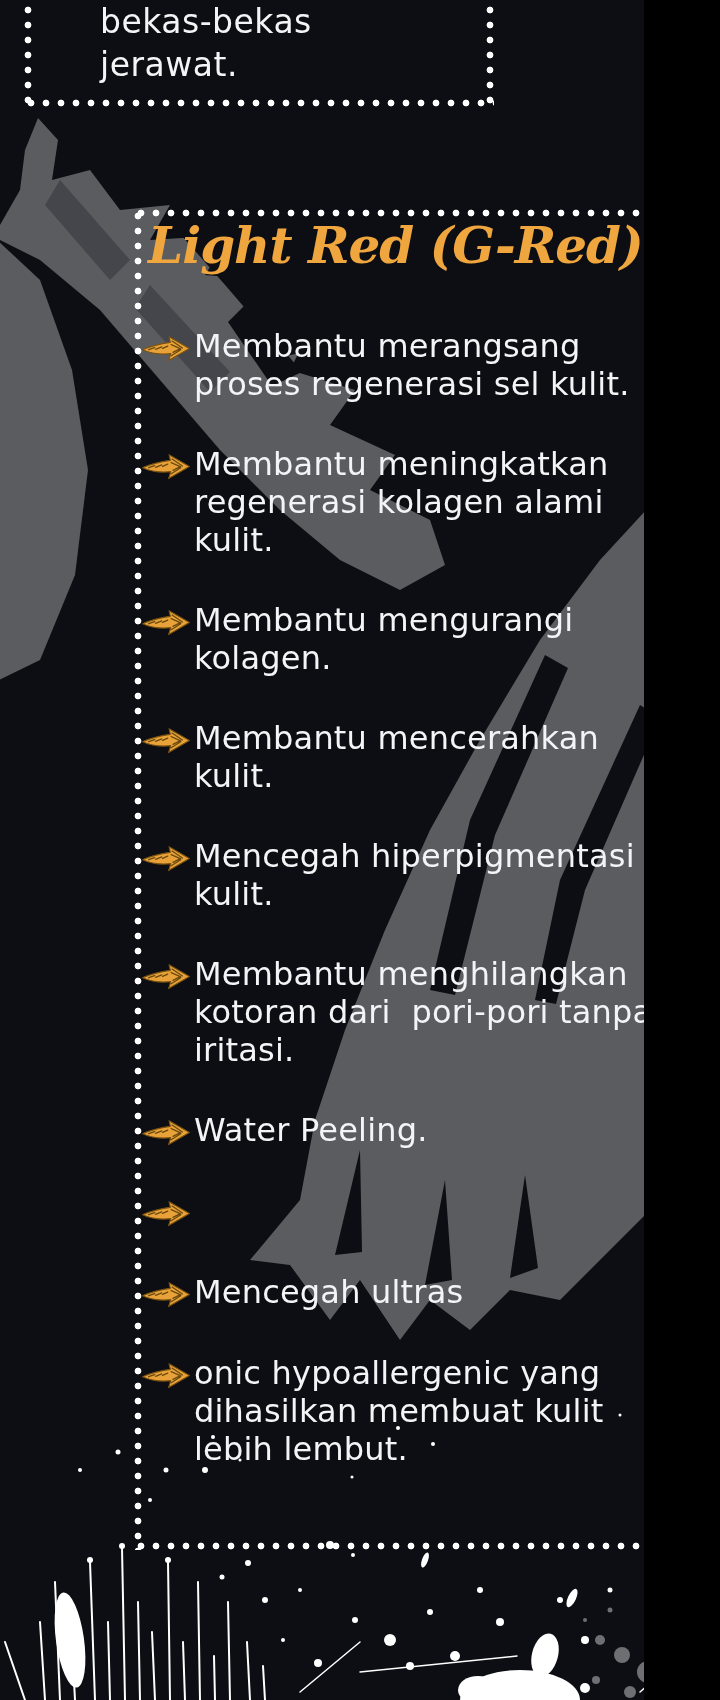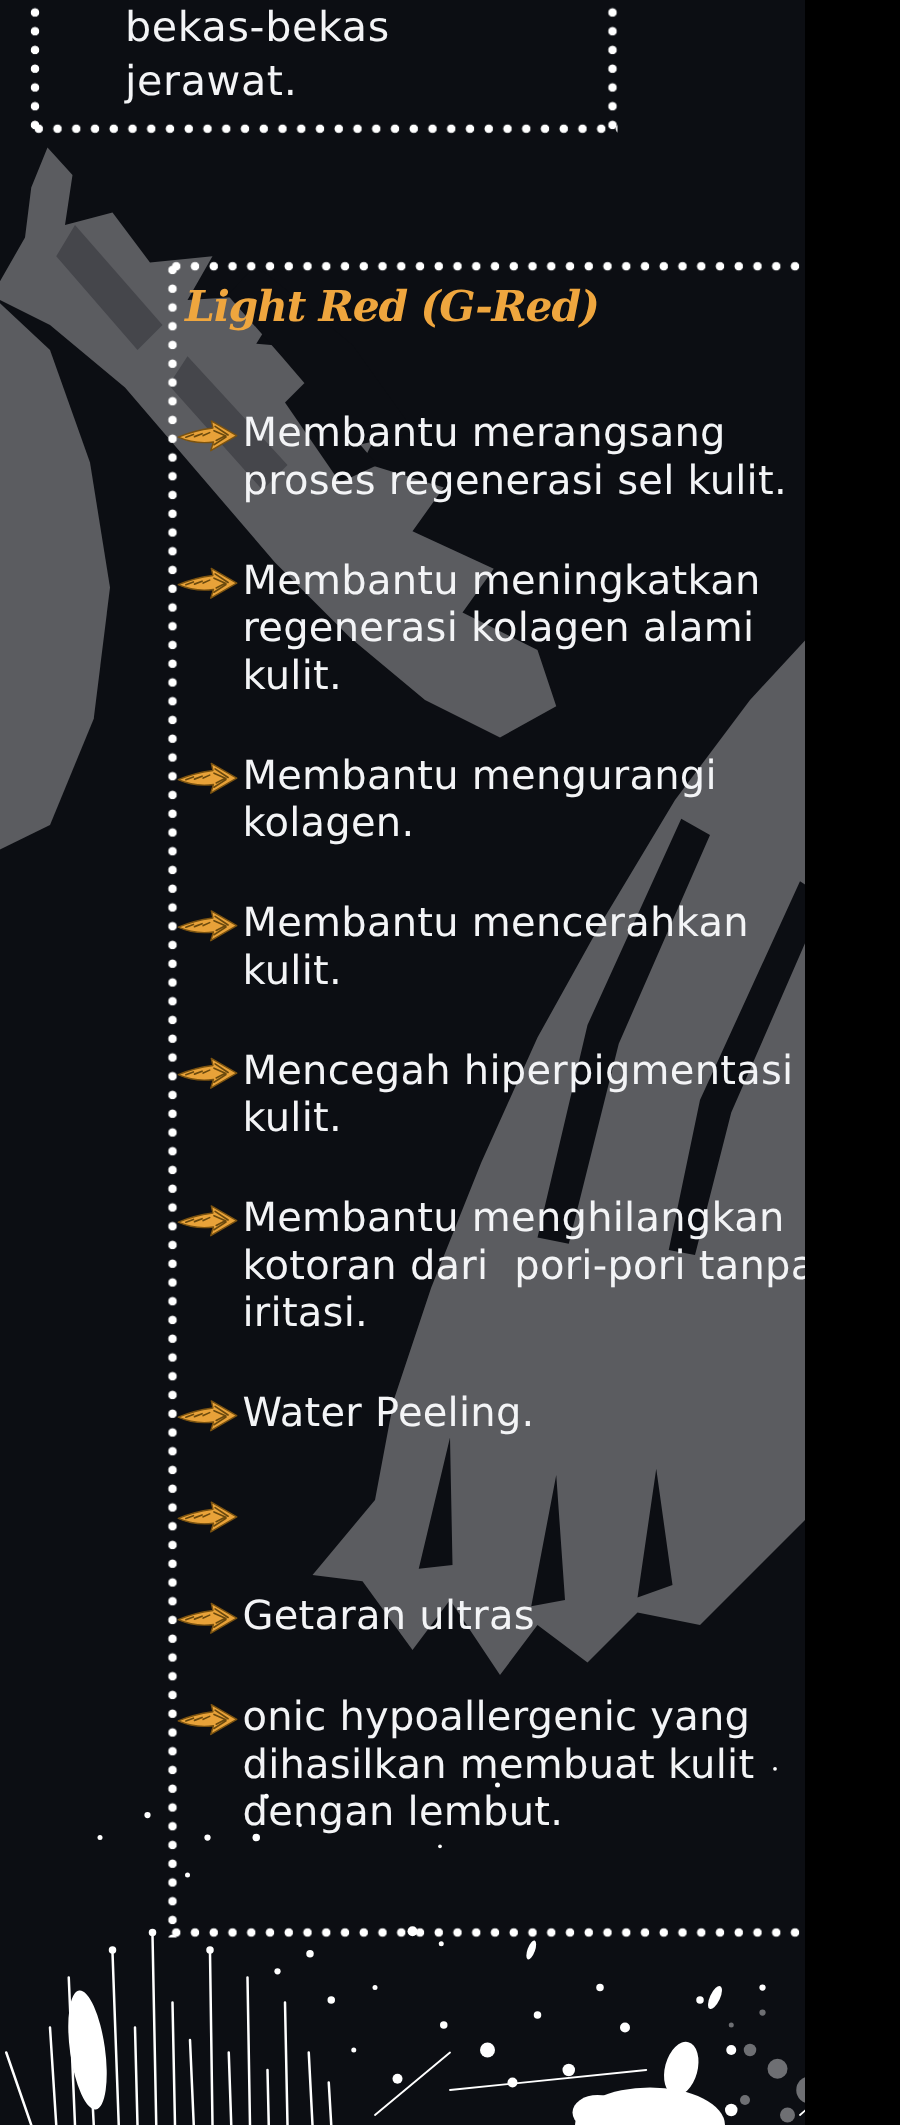--- a/index.html
+++ b/index.html
@@ -29,21 +29,21 @@
   }
 
   .mainbox{position:absolute;left:134px;top:209px;width:566px;height:1341px;z-index:3;}
   .mainbox .bl{left:0;top:0;bottom:0;}
   .mainbox .br{right:0;top:0;bottom:0;}
   .mainbox .bt{left:0;right:0;top:0;}
   .mainbox .bb{left:0;right:0;bottom:0;}
   .title{
     position:absolute;left:14px;top:6px;margin:0;
     font-family:"DejaVu Serif",serif;font-style:italic;font-weight:bold;
-    font-size:34px;line-height:62px;color:#EFA63E;white-space:pre;letter-spacing:-1px;
+    font-size:50px;line-height:62px;color:#EFA63E;white-space:pre;letter-spacing:-1px;
   }
   .list{position:absolute;left:6px;top:118px;width:548px;list-style:none;margin:0;padding:0;}
   .list li{display:flex;align-items:flex-start;margin:0 0 42px 0;}
   .arrow{width:52px;height:36px;flex:none;margin:3px 2px 0 0;}
   .btext{
     margin:0;font-size:32px;line-height:38px;color:#F3F4F6;
     white-space:pre;letter-spacing:.2px;
   }
 </style>
 </head>
@@ -148,29 +148,29 @@
       </li>
       <li>
         <svg class="arrow">
             <use href="#doodle-arrow"></use>
           </svg>
       </li>
       <li>
         <svg class="arrow">
             <use href="#doodle-arrow"></use>
           </svg>
-        <p class="btext">Getaran ultras</p>
+        <p class="btext">Mencegah ultras</p>
       </li>
       <li>
         <svg class="arrow">
             <use href="#doodle-arrow"></use>
           </svg>
         <p class="btext">onic hypoallergenic yang
 dihasilkan membuat kulit
-dengan lembut.</p>
+lebih lembut.</p>
       </li>
     </ul>
   </section>
 
   <svg class="layer splatter" width="720" height="1700" viewBox="0 0 720 1700" aria-hidden="true">
     <g stroke="#FFFFFF" stroke-width="2" stroke-linecap="round">
       <line x1="45" y1="1700" x2="40" y2="1622"></line>
       <line x1="60" y1="1700" x2="55" y2="1582"></line>
       <line x1="75" y1="1700" x2="72" y2="1642"></line>
       <line x1="95" y1="1700" x2="90" y2="1562"></line>

